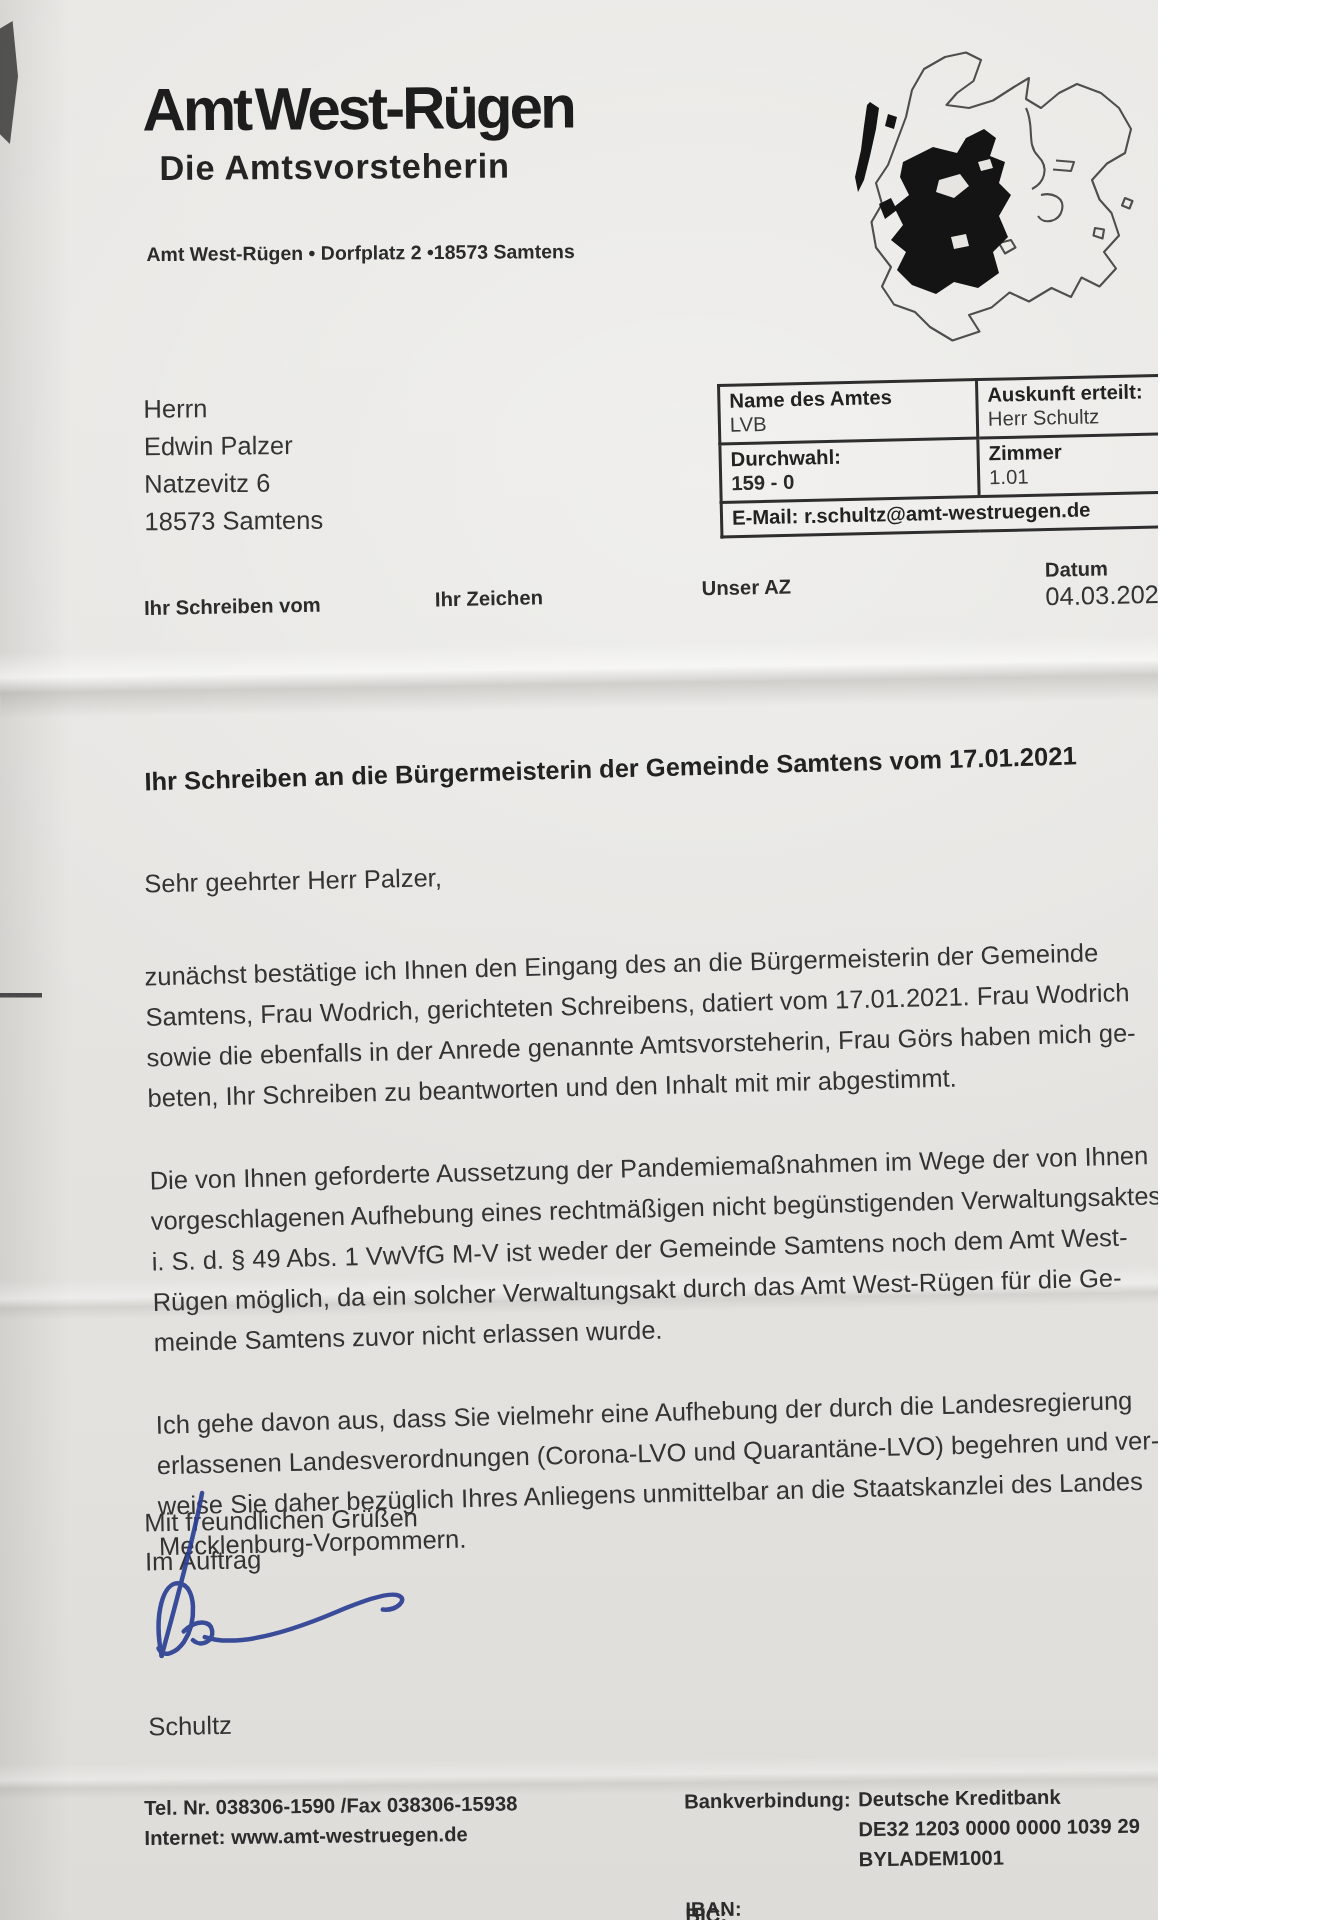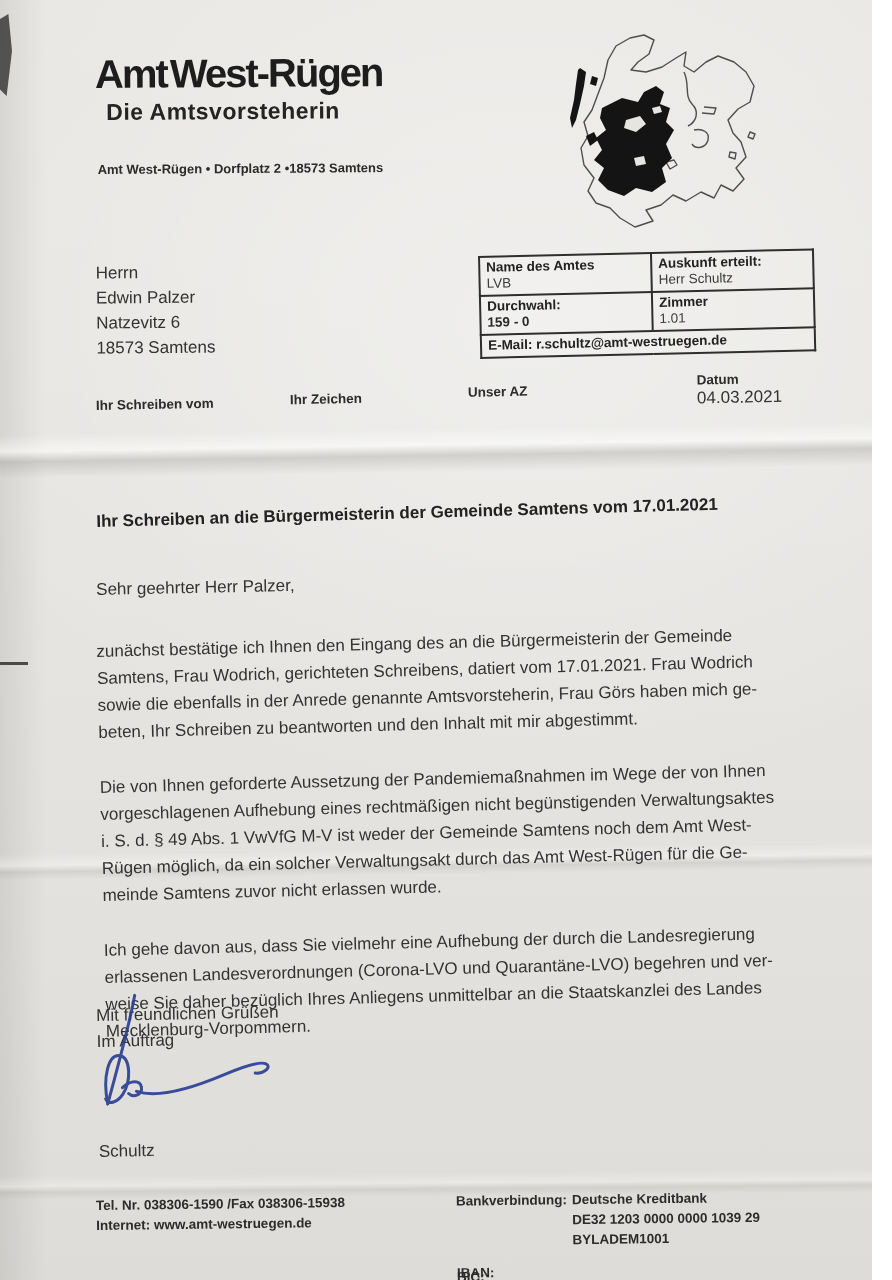--- a/index.html
+++ b/index.html
@@ -1,18 +1,18 @@
 <!DOCTYPE html>
 <html><head>
 <meta charset="utf-8">
 <style>
   html,body{margin:0;padding:0;}
   body{font-family:"Liberation Sans", sans-serif;}
   .photo{
-    position:relative;width:872px;height:1280px;overflow:hidden;
+    position:relative;width:772px;height:1280px;overflow:hidden;
     background:
       radial-gradient(ellipse 900px 700px at 60% 25%, rgba(255,255,255,0.35), rgba(255,255,255,0) 70%),
       linear-gradient(180deg, #e9e8e5 0%, #e6e5e2 40%, #e2e1de 75%, #dddcd8 100%);
     color:#333;
   }
   .abs{position:absolute;}
   .nowrap{white-space:nowrap;}
   
   .sec-header{left:0;top:0;width:892px;transform:rotate(-0.4deg);transform-origin:100px 80px;}
   .org-title{left:95px;top:52px;font-size:40px;font-weight:bold;color:#1d1d1d;letter-spacing:-2px;word-spacing:-6px;}

